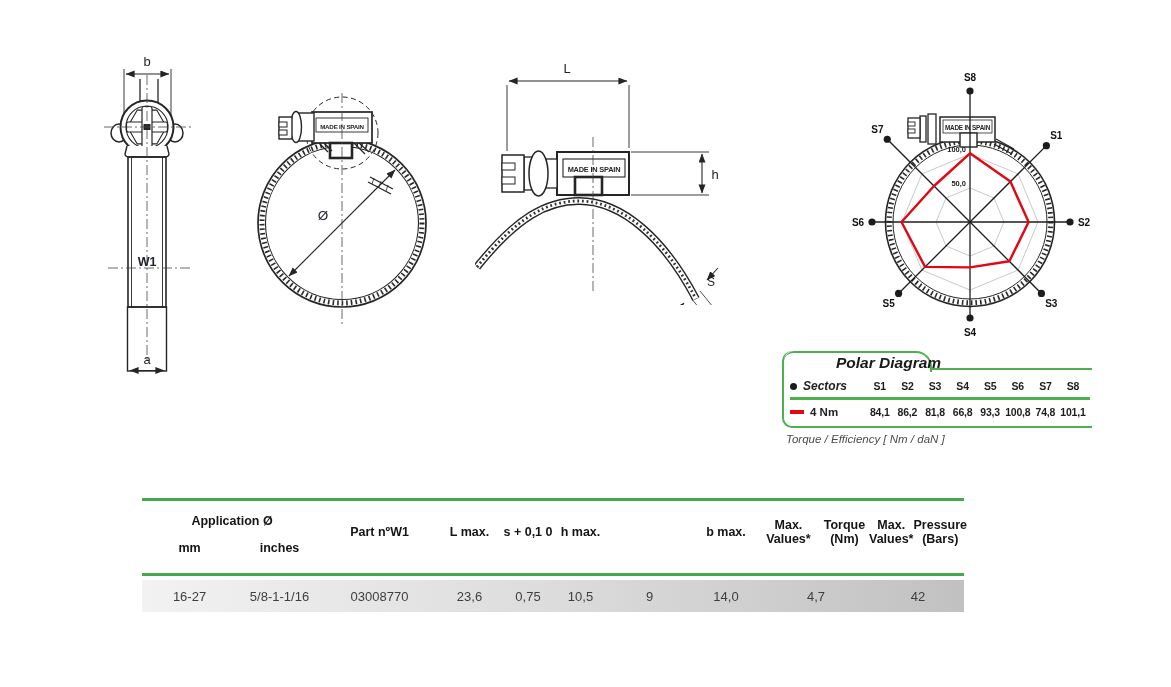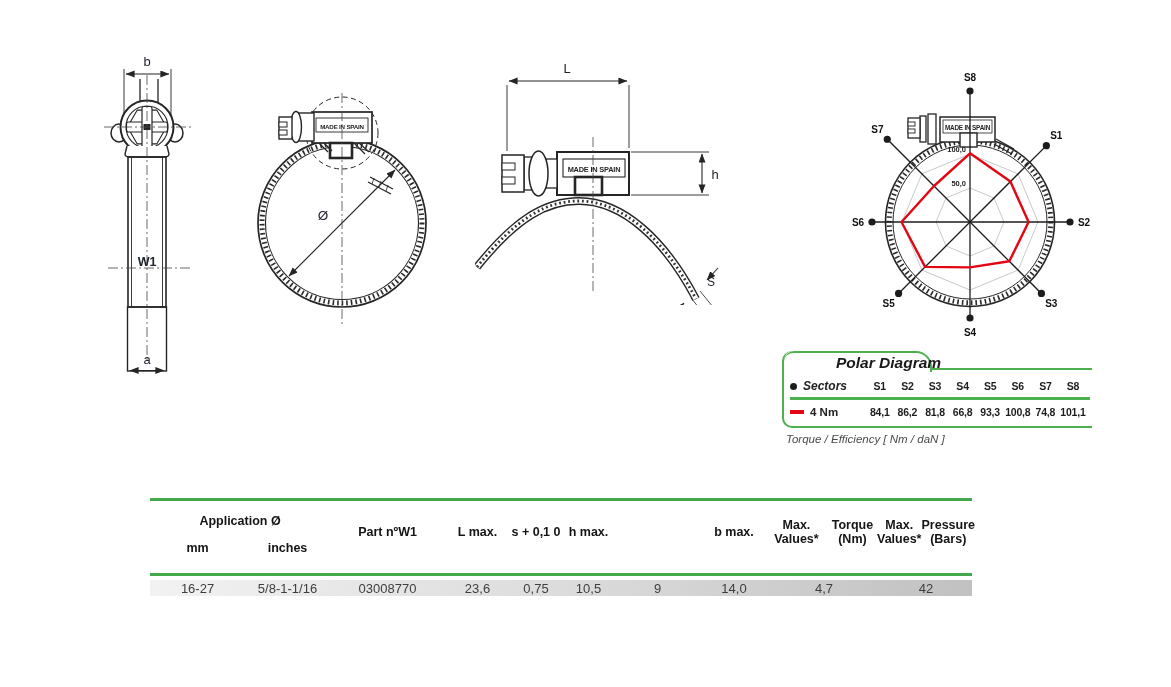--- a/index.html
+++ b/index.html
@@ -29,31 +29,31 @@
   .pd-row .cell{text-align:center;font-weight:bold;font-size:10.5px;color:#1d1d1d;letter-spacing:-0.2px;}
   .pd-lbl{display:flex;align-items:center;gap:6px;}
   .bullet{width:7px;height:7px;border-radius:50%;background:#1d1d1d;flex:0 0 auto;}
   .sectors-word{font-style:italic;font-weight:bold;font-size:12px;color:#222;}
   .pd-divider{height:3px;background:#4db04f;margin:2px 2px 3px 0;}
   .legend-dash{width:14px;height:3.5px;background:#e30613;flex:0 0 auto;}
   .series-word{font-weight:bold;font-size:11.5px;color:#222;}
   .pd-caption{left:786px;top:433px;font-style:italic;font-size:11.5px;color:#4a4a4a;}
 
   
-  .spec{left:150px;top:498px;width:822px;}
+  .spec{left:142px;top:498px;width:822px;}
   .spec-head{display:grid;grid-template-columns:95px 85px 115px 65px 52px 53px 85px 68px 112px 92px;
              grid-template-rows:40px 32px;border-top:3px solid #45a94c;border-bottom:3px solid #45a94c;
              font-weight:bold;font-size:12.5px;color:#151515;}
   .spec-head .hc{display:flex;flex-direction:row;justify-content:center;align-items:center;
                  text-align:center;line-height:14px;grid-row:1/3;margin-top:-10px;}
   .hc-app{grid-column:1/3;grid-row:1;display:flex;align-items:center;justify-content:center;}
   .hc-mm{grid-column:1;grid-row:2;display:flex;align-items:flex-start;justify-content:center;}
   .hc-in{grid-column:2;grid-row:2;display:flex;align-items:flex-start;justify-content:center;}
   .spec-row{display:grid;grid-template-columns:95px 85px 115px 65px 52px 53px 85px 68px 112px 92px;
-            height:16px;margin-top:4px;align-items:center;text-align:center;
+            height:32px;margin-top:4px;align-items:center;text-align:center;
             font-size:13px;color:#3e3e3e;
             background:linear-gradient(90deg,#f2f2f2 0%,#dcdcdc 50%,#c1c1c1 100%);}
 </style>
 </head>
 <body>
 
 <div id="page">
 
   <svg class="abs" style="left:90px;top:45px;" width="130" height="350" viewBox="0 0 130 350">
     <defs>

